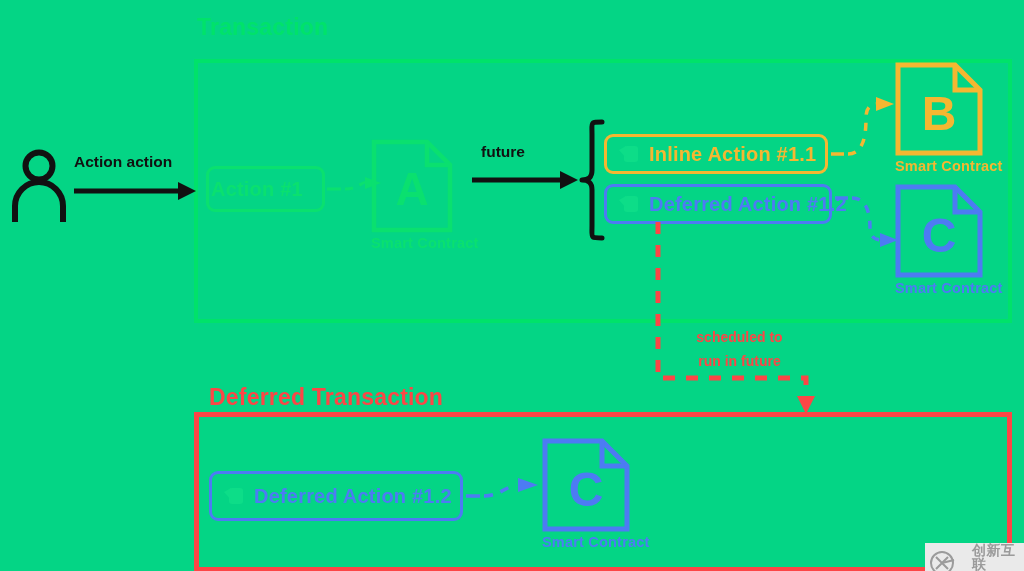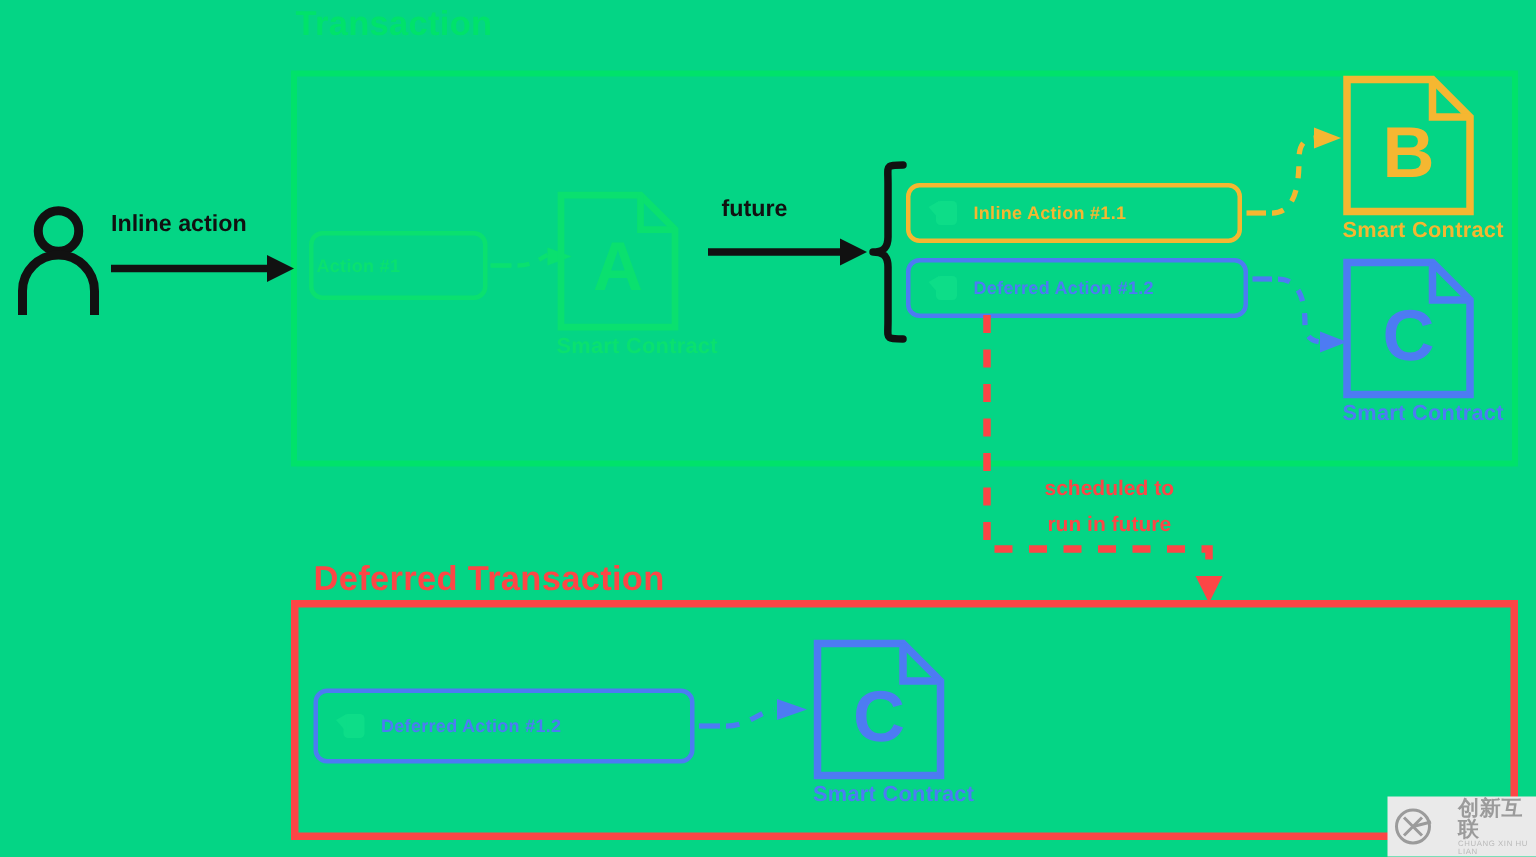--- a/index.html
+++ b/index.html
@@ -10,21 +10,21 @@
   body {
     width: 1024px;
     height: 571px;
     position: relative;
     overflow: hidden;
     font-family: "Liberation Sans", sans-serif;
     -webkit-font-smoothing: antialiased;
   }
   #stage {
     position: absolute;
-    left: 0; top: 0;
+    left: 0; top: 12px;
     width: 1024px;
     height: 446px;
   }
   .abs { position: absolute; }
 
   
   .group-box {
     position: absolute;
     box-sizing: border-box;
     background: transparent;
@@ -84,21 +84,21 @@
   }
   .action-pill .pill-icon {
     flex: 0 0 auto;
     margin-left: 12px;
     margin-right: 8px;
     width: 22px; height: 20px;
     display: block;
   }
   .action-pill .pill-label {
     font-weight: bold;
-    font-size: 12px;
+    font-size: 20px;
     white-space: nowrap;
     letter-spacing: 0.2px;
   }
 
   #action1-pill {
     left: 206px; top: 154px;
     width: 119px; height: 46px;
     border: 3px solid #0ae06f;
   }
   #action1-pill .pill-label { color: #0ae06f; margin-left: 2px; }
@@ -200,21 +200,21 @@
   <div class="group-box" id="dtx-box"></div>
   <div class="group-title" id="dtx-title">Deferred Transaction</div>
 
   <div class="abs" id="actor">
     <svg width="54" height="72" viewBox="0 0 54 72">
       <circle cx="27" cy="16" r="13.5" fill="none" stroke="#111111" stroke-width="6"></circle>
       <path d="M3 72 L3 56 A24 24 0 0 1 51 56 L51 72" fill="none" stroke="#111111" stroke-width="6" stroke-linejoin="round"></path>
     </svg>
   </div>
 
-  <div class="arrow-label" id="execute-action-label">Inline action</div>
+  <div class="arrow-label" id="execute-action-label">Action action</div>
   <div class="abs" style="left:74px; top:168px;">
     <svg width="122" height="22" viewBox="0 0 122 22">
       <line x1="0" y1="11" x2="104" y2="11" stroke="#111111" stroke-width="5"></line>
       <polygon points="104,2 122,11 104,20" fill="#111111"></polygon>
     </svg>
   </div>
 
   <div class="action-pill" id="action1-pill">
     <span class="pill-label">Action #1</span>
   </div>

